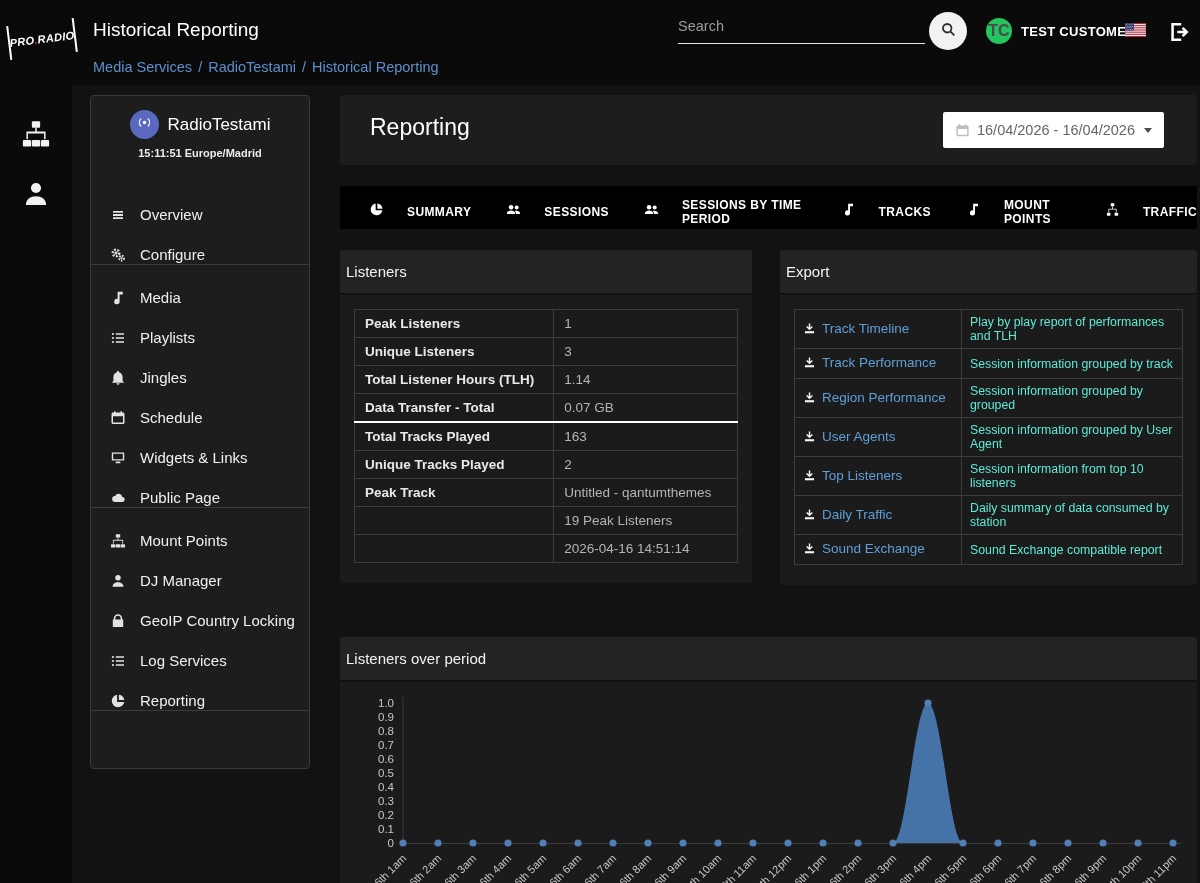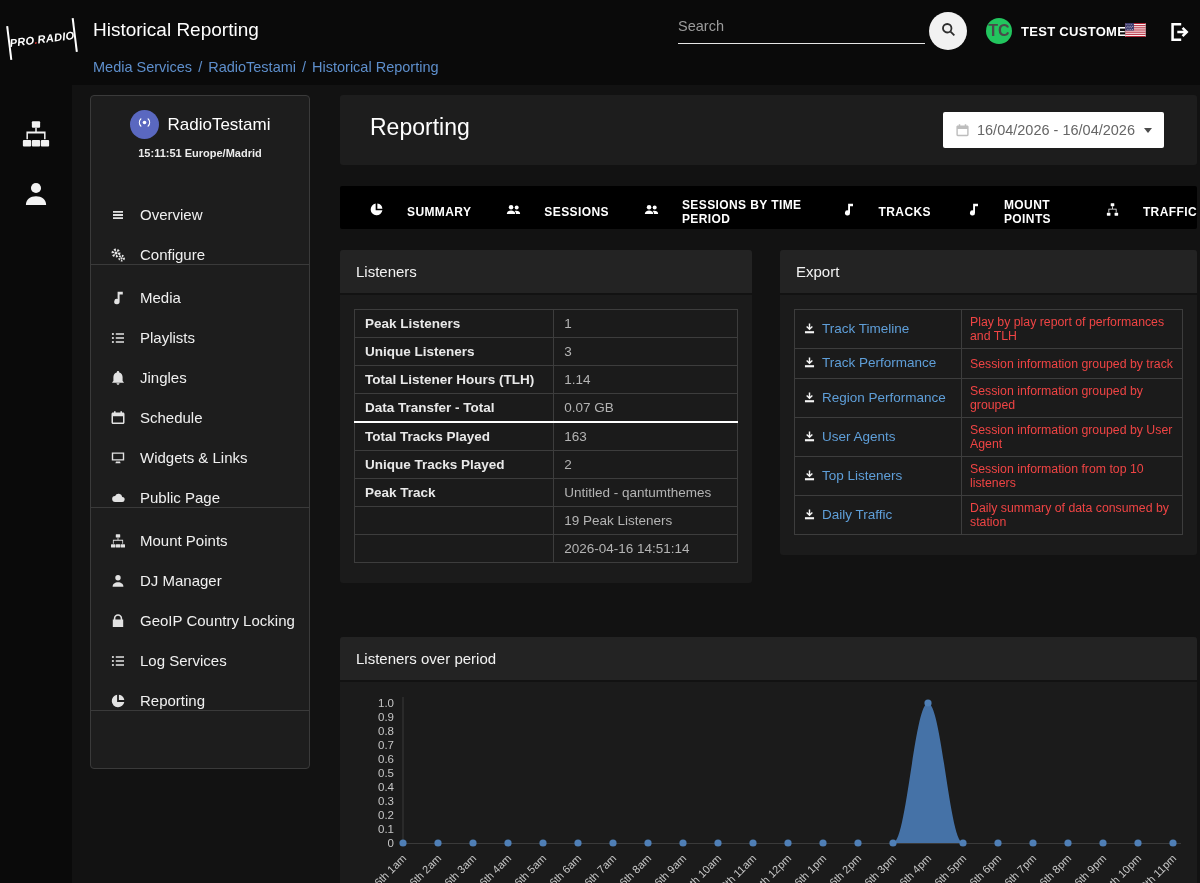--- a/index.html
+++ b/index.html
@@ -47,21 +47,21 @@
   #menu{margin-top:24px;}
   .menu-divider{height:1px;background:#3a3a3a;margin:1px 0;}
   .menu-item{display:flex;align-items:flex-end;height:40px;padding-left:18px;gap:14px;color:#f0f0f0;cursor:pointer;}
   .menu-item .mi-icon{width:17px;height:17px;color:#e2e2e2;display:flex;align-items:center;justify-content:center;flex:none;}
   .menu-item .mi-icon svg{width:16px;height:16px;}
   .menu-item .mi-label{font-size:15px;}
 
   
   .panel{background:#1b1b1b;border-radius:3px;}
   .panel-head{height:43px;line-height:43px;background:#232323;border-radius:3px 3px 0 0;
-      padding-left:16px;font-size:15px;color:#f2f2f2;border-bottom:2px solid #121212;}
+      padding-left:6px;font-size:15px;color:#f2f2f2;border-bottom:2px solid #121212;}
   #report-panel{left:340px;top:95px;width:857px;height:70px;background:#1d1d1d;border-radius:3px;}
   #report-title{left:30px;top:19px;font-size:23px;color:#fdfdfd;}
   #date-btn{right:33px;top:17px;height:36px;background:#fff;border-radius:2px;display:flex;
       align-items:center;gap:7px;padding:0 12px;cursor:pointer;position:absolute;}
   #date-btn .cal{color:#bdbdbd;width:15px;height:15px;}
   #date-btn .cal svg{width:15px;height:15px;}
   #date-btn .txt{font-size:14.5px;color:#666;}
   #date-btn .caret{width:0;height:0;border-left:4.5px solid transparent;border-right:4.5px solid transparent;
       border-top:5px solid #4c4c4c;margin-left:2px;}
 
@@ -73,21 +73,21 @@
 
   #listeners-panel{left:340px;top:250px;width:412px;}
   #export-panel{left:780px;top:250px;width:417px;}
   .panel-body{padding:14px 14px 20px 14px;}
   table{width:100%;border-collapse:collapse;}
   td{border:1px solid #3d3d3d;padding:6px 10px;font-size:13.5px;}
   #listeners-table td.k{font-weight:bold;color:#e9e9e9;white-space:nowrap;width:52%;}
   #listeners-table td.v{color:#b4b4b4;}
   #listeners-table tr.divider td{border-bottom:2px solid #ffffff;}
   #export-table td.link-cell{width:150px;padding:6px 8px;}
-  #export-table td.desc{color:#ef4444;font-size:12.3px;padding:5px 8px;}
+  #export-table td.desc{color:#5eead4;font-size:12.3px;padding:5px 8px;}
   .dl-link{color:#5f9fd9;font-size:13.5px;text-decoration:none;cursor:pointer;}
   .dl-ico{color:#f5f5f5;display:inline-block;vertical-align:-2px;margin-right:6px;}
   .dl-ico svg{width:13px;height:13px;}
 
   #chart-panel{left:340px;top:637px;width:857px;height:246px;border-radius:3px 3px 0 0;}
   #chart-svg{position:absolute;left:0;top:47px;}
   .ytick{font-size:11.5px;fill:#c6c6c6;font-family:"Liberation Sans",sans-serif;}
   .xtick{font-size:11px;fill:#c9c9c9;font-family:"Liberation Sans",sans-serif;}
 </style>
 </head>
@@ -449,20 +449,27 @@
                   <path d="M2.4 11.3h11.2v2.6H2.4z"></path>
                 </svg></span><a class="dl-link" href="#">Top Listeners</a></td>
             <td class="desc">Session information from top 10 listeners</td>
           </tr>
           <tr>
             <td class="link-cell"><span class="dl-ico"><svg viewBox="0 0 16 16" fill="currentColor">
                   <path d="M7.1 1.8h1.8v5l2-2 1.2 1.2L8 10.1 3.9 6l1.2-1.2 2 2z"></path>
                   <path d="M2.4 11.3h11.2v2.6H2.4z"></path>
                 </svg></span><a class="dl-link" href="#">Daily Traffic</a></td>
             <td class="desc">Daily summary of data consumed by station</td>
+          </tr>
+          <tr>
+            <td class="link-cell"><span class="dl-ico"><svg viewBox="0 0 16 16" fill="currentColor">
+                  <path d="M7.1 1.8h1.8v5l2-2 1.2 1.2L8 10.1 3.9 6l1.2-1.2 2 2z"></path>
+                  <path d="M2.4 11.3h11.2v2.6H2.4z"></path>
+                </svg></span><a class="dl-link" href="#">Sound Exchange</a></td>
+            <td class="desc">Sound Exchange compatible report</td>
           </tr>
         </tbody>
       </table>
   </div>
 </div>
 
 <div id="chart-panel" class="abs panel">
   <div class="panel-head">Listeners over period</div>
   <svg id="chart-svg" width="857" height="199" viewBox="0 0 857 199">
       <path d="M63 13V159.5" stroke="#3a3a3a" fill="none"></path>

